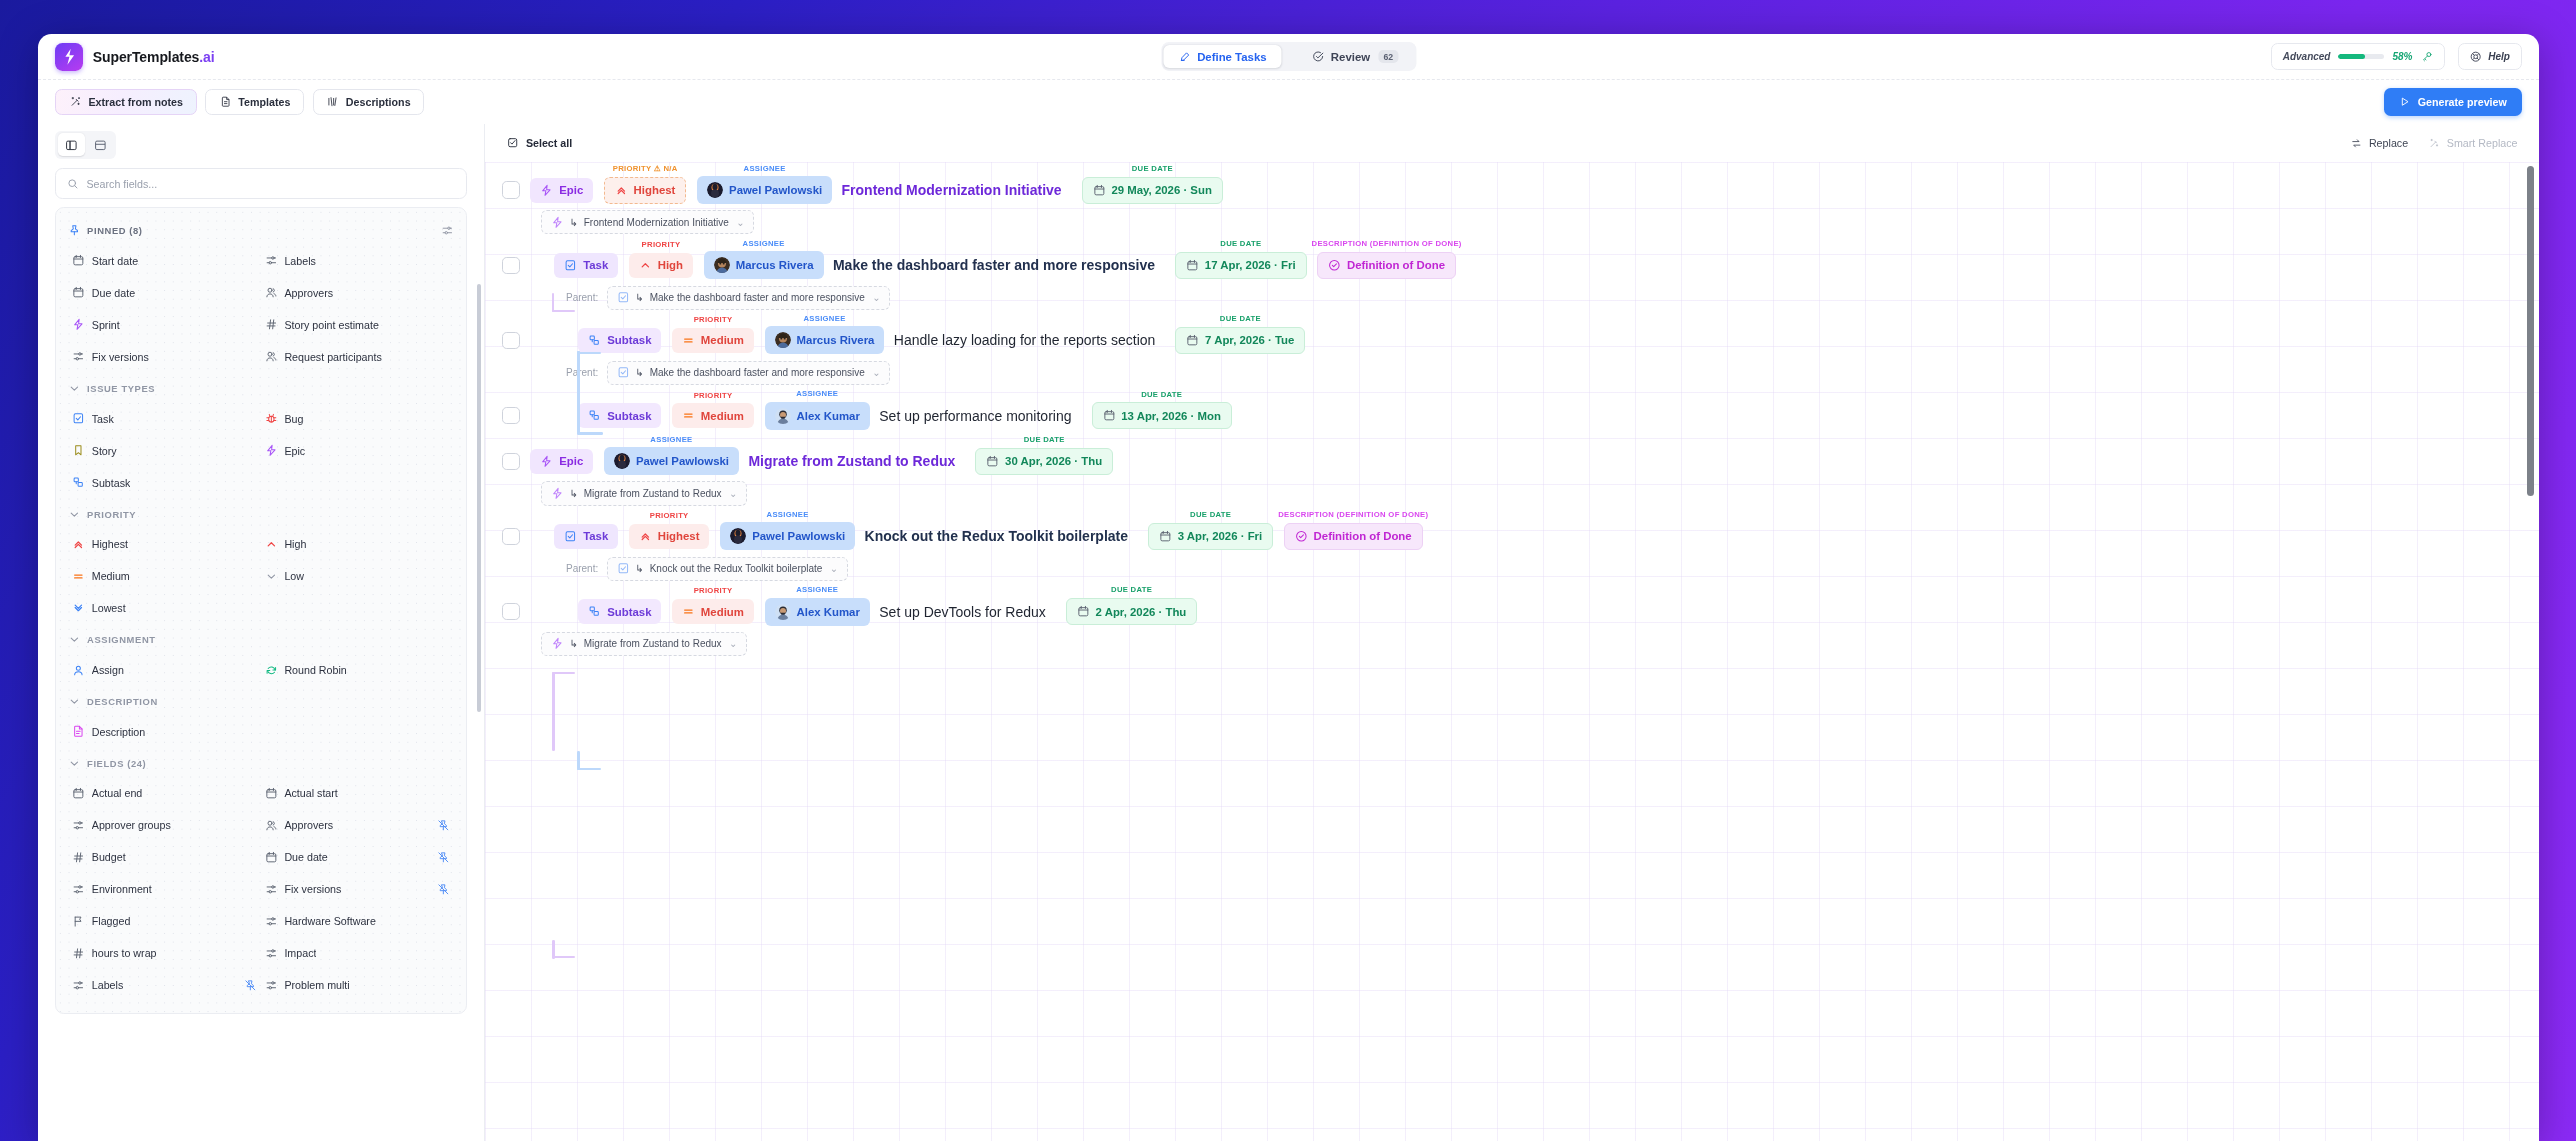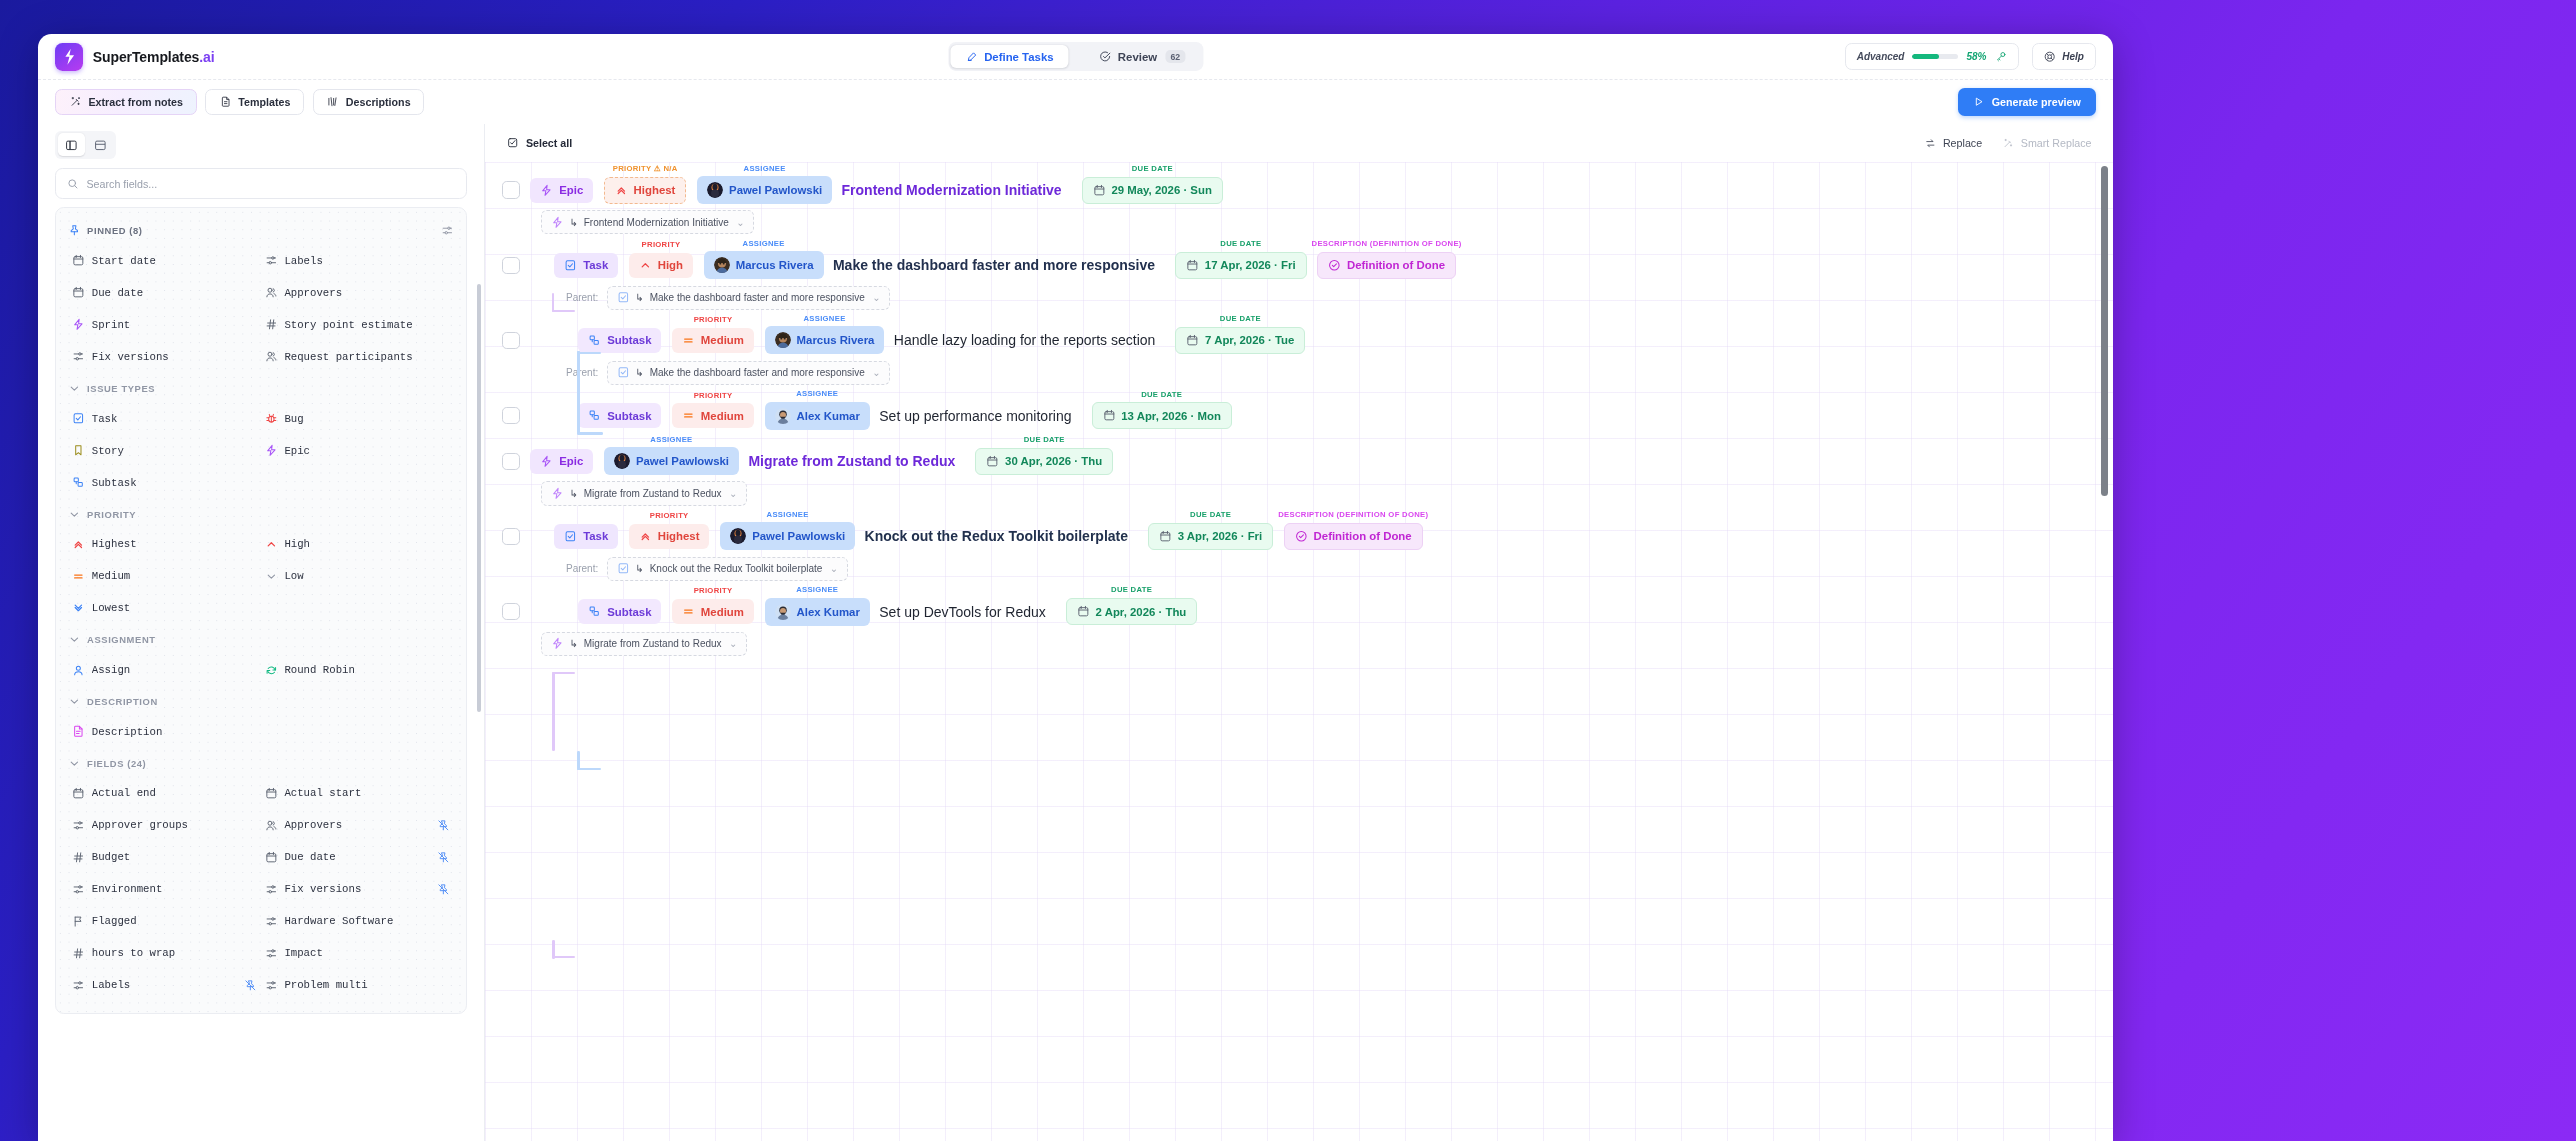--- a/index.html
+++ b/index.html
@@ -9,21 +9,21 @@
     overflow: hidden;
   }
   body {
     background: linear-gradient(125deg, #1a1a9e 0%, #2b1fc4 22%, #5b22e0 48%, #7b26ef 70%, #8b2af5 100%);
     position: relative;
   }
   
   #app-window {
     position: absolute;
     left: 38px; top: 34px;
-    width: 2075px; height: 1108px;
+    width: 2501px; height: 1108px;
     background: #ffffff;
     border-radius: 13.4px 13.4px 0 0;
     box-shadow: 0 6.7px 40px rgba(0,0,0,.28);
     overflow: hidden;
     display: flex; flex-direction: column;
   }
   
   .topbar {
     height: 46px; flex: 0 0 46px;
     display: flex; align-items: center;
@@ -144,21 +144,21 @@
     margin: 0 0 2.7px 0; height: 23px;
   }
   .sec-head.pinned { color: #6b7180; }
   .sec-head .spacer { margin-left: auto; }
   .grid2 { display: grid; grid-template-columns: 1fr 1fr; }
   .fld {
     display: flex; align-items: center; gap: 6.7px;
     height: 32px; font-size: 10.7px; color: #2d3240;
     padding: 0 4px; border-radius: 5.4px; cursor: pointer;
   }
-  .fld .lbl { white-space: nowrap; overflow: hidden; text-overflow: ellipsis; font-family: Liberation Mono, monospace; }
+  .fld .lbl { white-space: nowrap; overflow: hidden; text-overflow: ellipsis; }
   .fld .unpin { margin-left: auto; }
   .sec-block { margin-top: 4px; }
   .sec-block.first { margin-top: 0; }
   .ico { width: 12.7px; height: 12.7px; flex: 0 0 12.7px; display:flex; align-items:center; justify-content:center; }
   .ico svg { display: block; }
   .sb-track {
     position: absolute; right: 2.7px; top: 2.7px; bottom: 2.7px; width: 4.7px;
   }
   .sb-thumb {
     position: absolute; top: 8%; height: 46%; left: 0; width: 4.7px;

